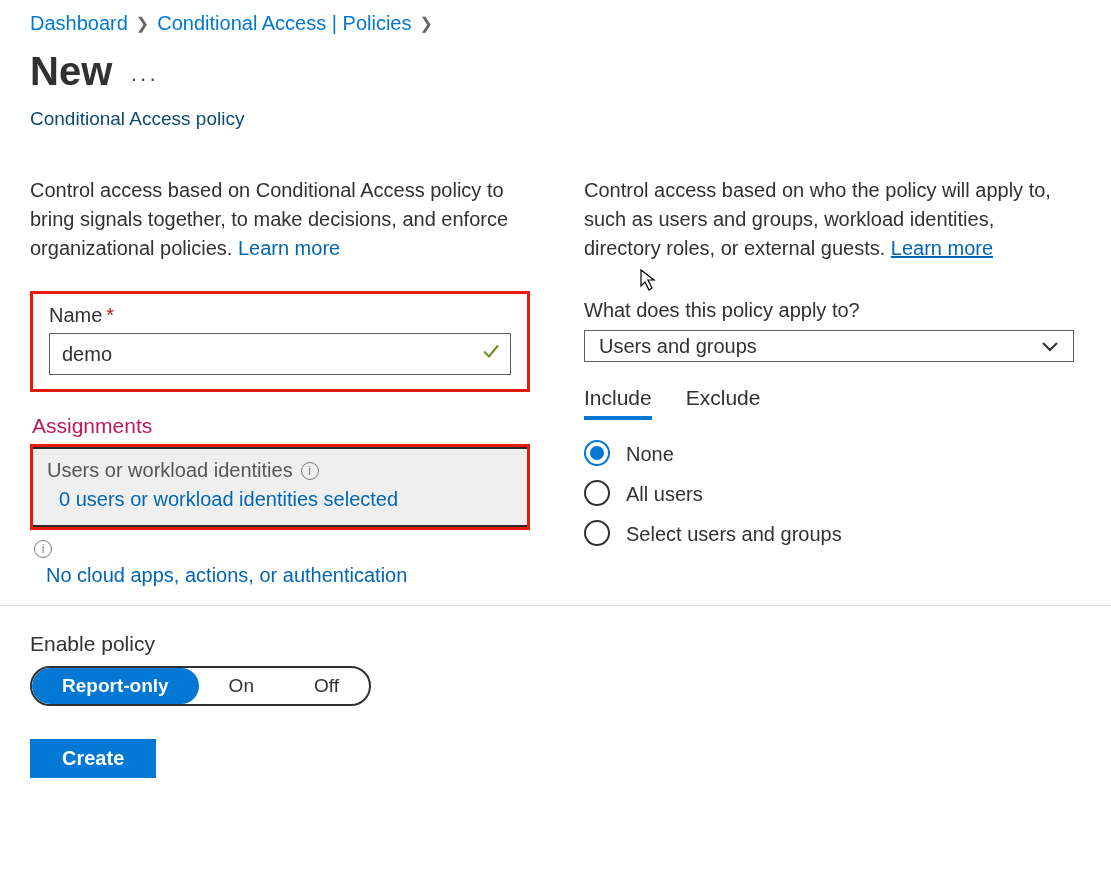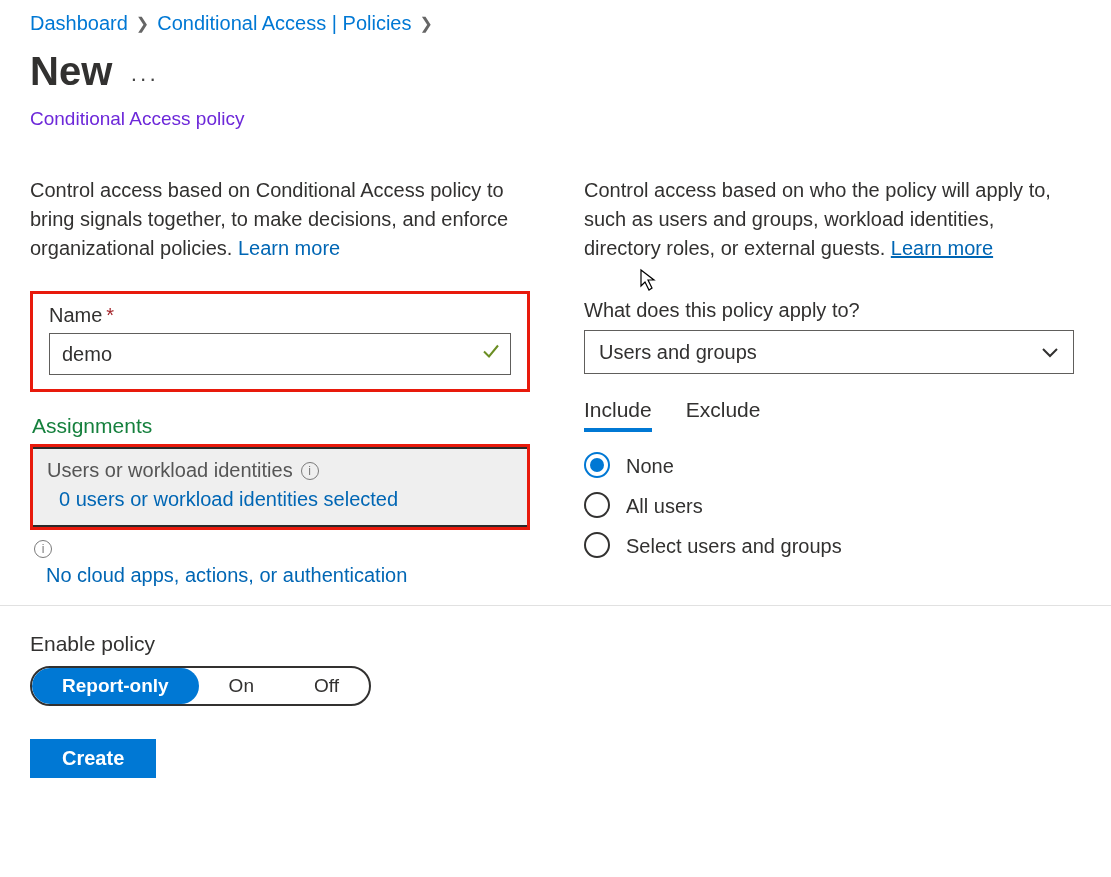--- a/index.html
+++ b/index.html
@@ -28,21 +28,21 @@
   .breadcrumb .chev { color: #666; font-size: 16px; }
 
   h1.title {
     font-size: 40px;
     font-weight: 600;
     margin: 0 0 14px 0;
     display: inline-block;
   }
   .title-row { display: flex; align-items: center; gap: 18px; }
   .ellipsis { font-size: 22px; color: #444; letter-spacing: 2px; cursor: pointer; }
-  .subtitle { font-size: 19px; color: #6d28d9; margin: 0 0 46px 0; }
+  .subtitle { font-size: 19px; color: #0c4a6e; margin: 0 0 46px 0; }
 
   
   .cols {
     display: flex;
     gap: 54px;
     align-items: flex-start;
   }
   .col-left { width: 500px; }
   .col-right { width: 490px; }
 
@@ -85,21 +85,21 @@
   }
   .check-icon {
     position: absolute;
     right: 10px;
     top: 50%;
     transform: translateY(-50%);
   }
 
   .section-heading {
     font-size: 21px;
-    color: #15803d;
+    color: #be185d;
     margin: 22px 0 4px 2px;
   }
 
   .assign-row {
     background: #efefef;
     border-top: 2px solid #2a2a2a;
     padding: 10px 14px 14px 14px;
   }
   .assign-row.bottom-line { border-bottom: 2px solid #2a2a2a; }
   .assign-title {
@@ -129,21 +129,21 @@
 
   .plain-row {
     padding: 10px 4px 10px 4px;
   }
   .plain-row .assign-title { color: #323130; }
 
   
   .q-label { font-size: 20px; margin-top: 36px; margin-bottom: 8px; }
   .select-box {
     width: 100%;
-    height: 44px;
+    height: 32px;
     border: 1px solid #605e5c;
     display: flex;
     align-items: center;
     justify-content: space-between;
     padding: 0 14px;
     font-size: 20px;
     color: #323130;
     background: #fff;
     cursor: pointer;
   }

